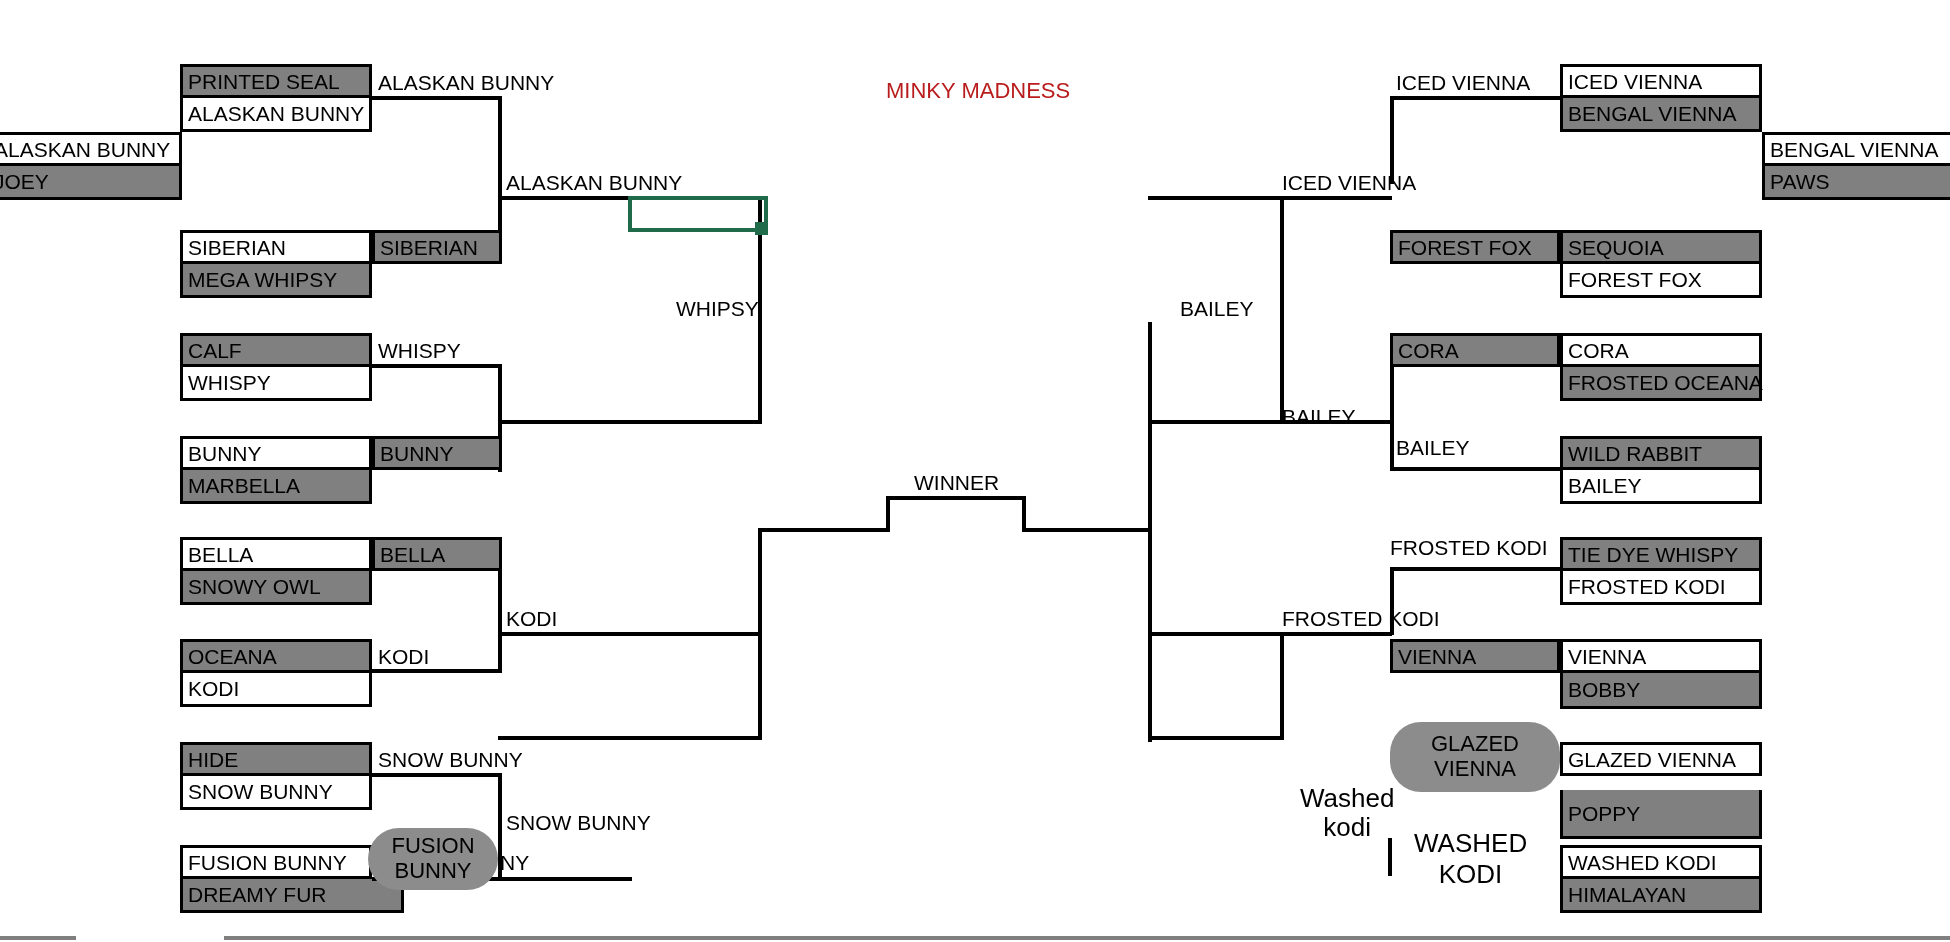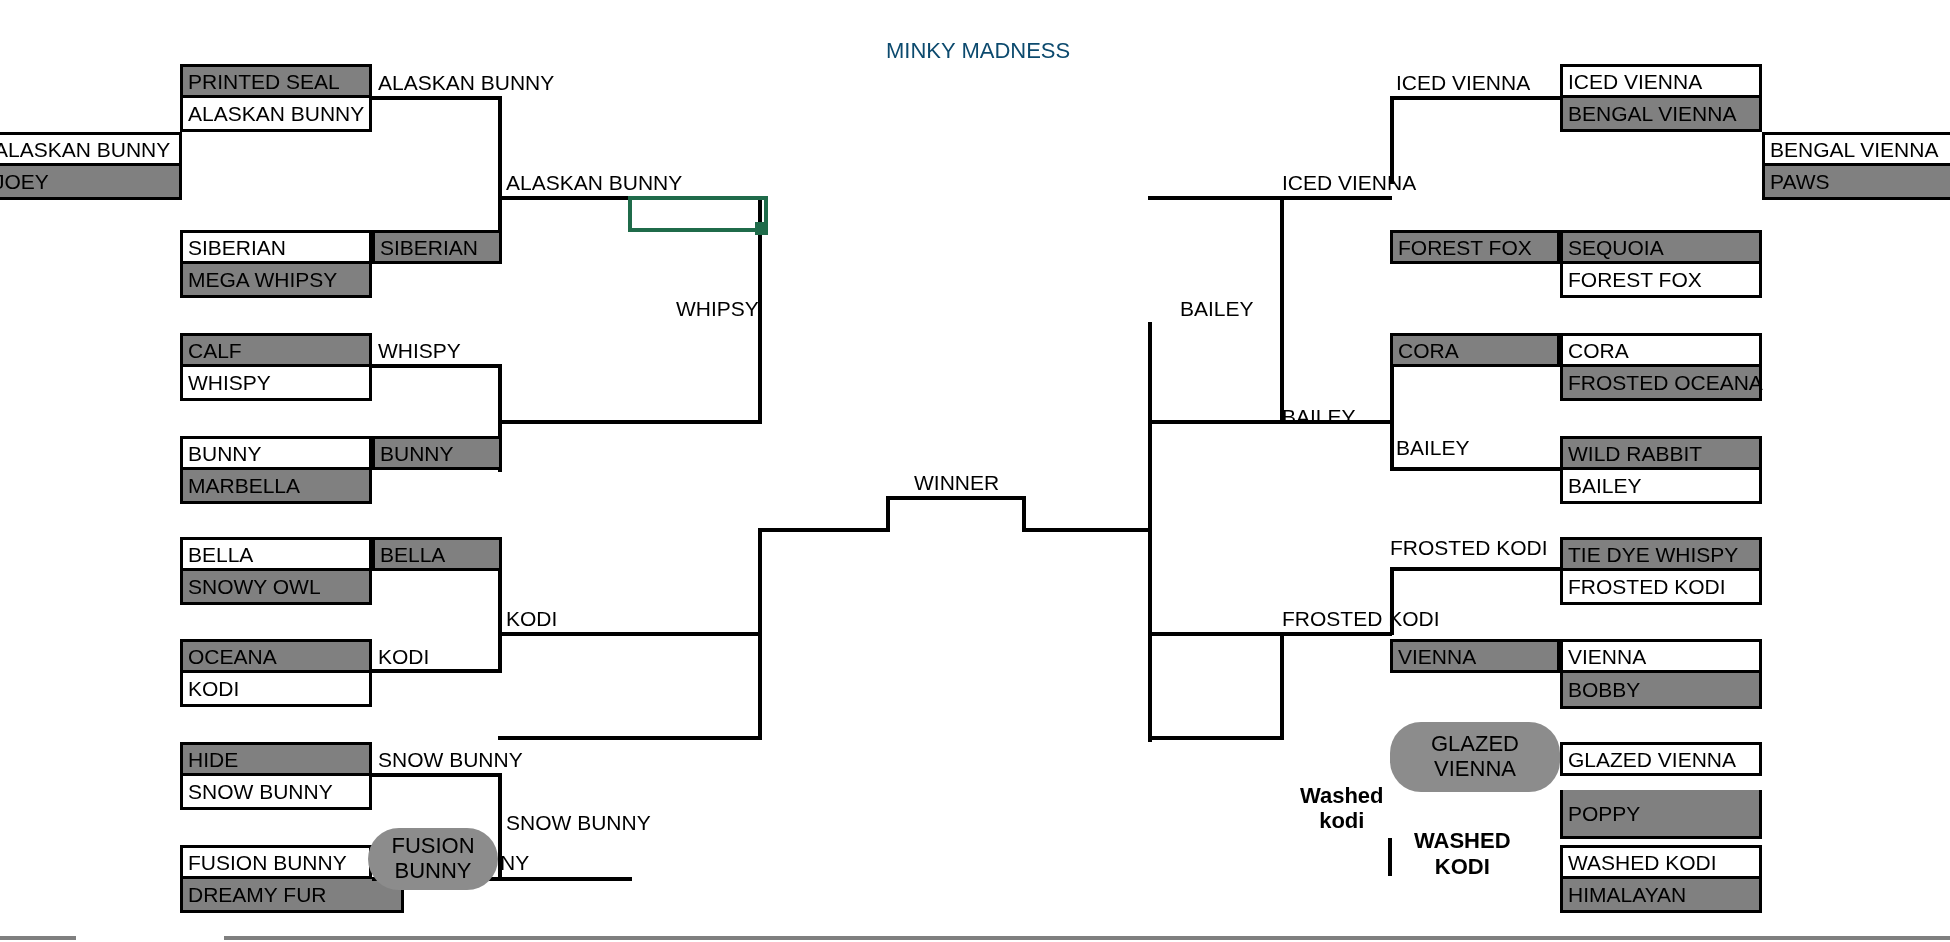--- a/index.html
+++ b/index.html
@@ -43,21 +43,21 @@
   }
 
   
   .lbl {
     position: absolute;
     font-size: 21px;
     line-height: 1;
     color: #000000;
     white-space: nowrap;
   }
-  .lbl.mixed { font-size: 22px; font-weight: bold; }
+  .lbl.mixed { font-size: 26px; }
 
   
   .floatbox {
     position: absolute;
     box-sizing: border-box;
     background: #8c8c8c;
     color: #000000;
     font-size: 22px;
     line-height: 1.12;
     display: flex;
@@ -65,22 +65,23 @@
     justify-content: center;
     text-align: center;
     white-space: pre-line;
     border-radius: 31px;
   }
 
   
   #title {
     position: absolute;
     font-size: 22px;
-    color: #0c4a6e;
+    color: #b91c1c;
     white-space: nowrap;
+    margin-top: 40px;
   }
 
   
   #sel {
     position: absolute;
     box-sizing: border-box;
     border: 4px solid #1f6b4a;
     background: transparent;
   }
   #sel-handle {

